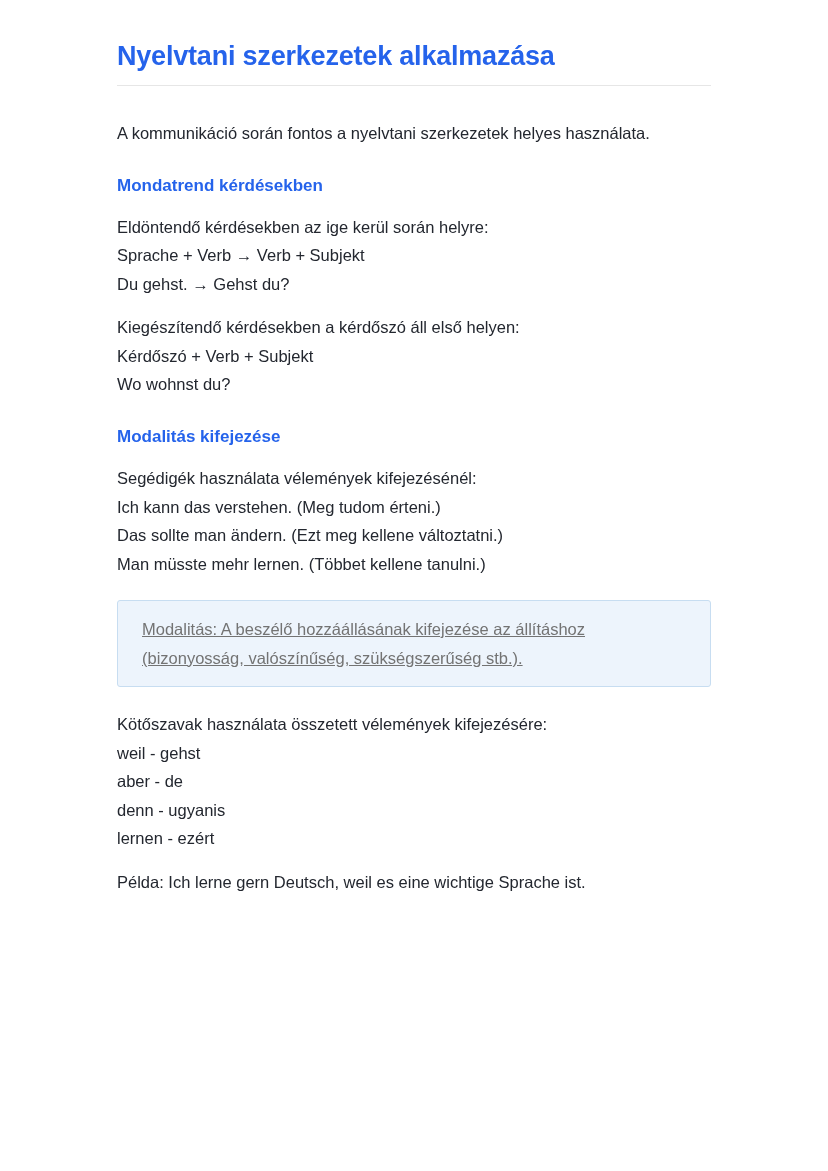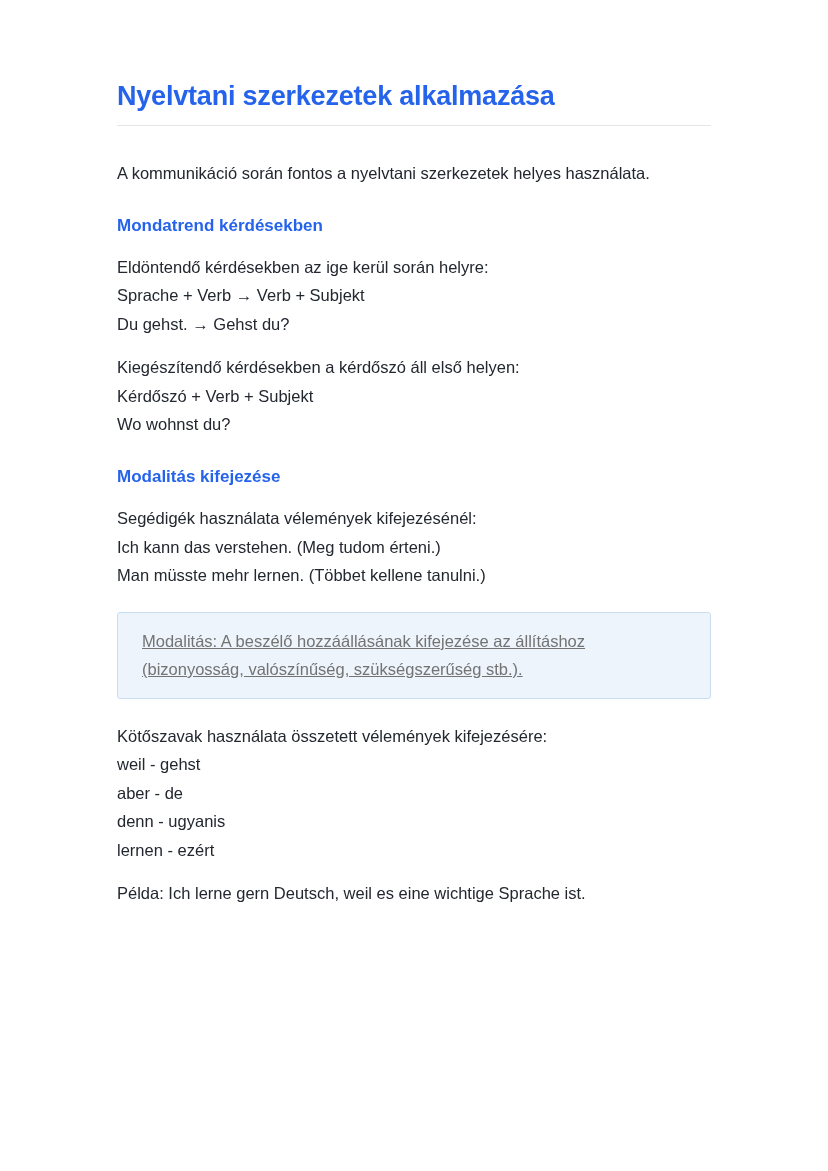--- a/index.html
+++ b/index.html
@@ -18,21 +18,21 @@
   .page {
     width: 828px;
     height: 1171px;
     margin: 0 auto;
     background: #ffffff;
     overflow: hidden;
   }
   .content {
     width: 594px;
     margin: 0 auto;
-    padding-top: 80px;
+    padding-top: 40px;
   }
   h1.doc-title {
     color: var(--accent);
     font-size: 27px;
     line-height: 1.2;
     font-weight: 700;
     margin: 0 0 13px 0;
     letter-spacing: -0.2px;
   }
   hr.divider {
@@ -91,20 +91,21 @@
       <div class="line">Kiegészítendő kérdésekben a kérdőszó áll első helyen:</div>
       <div class="line">Kérdőszó + Verb + Subjekt</div>
       <div class="line">Wo wohnst du?</div>
     </div>
 
     <h3 class="section-heading">Modalitás kifejezése</h3>
 
     <div class="para">
       <div class="line">Segédigék használata vélemények kifejezésénél:</div>
       <div class="line">Ich kann das verstehen. (Meg tudom érteni.)</div>
+      <div class="line">Das sollte man ändern. (Ezt meg kellene változtatni.)</div>
       <div class="line">Man müsste mehr lernen. (Többet kellene tanulni.)</div>
     </div>
 
     <div class="callout">
       <div class="line">Modalitás: A beszélő hozzáállásának kifejezése az állításhoz (bizonyosság, valószínűség, szükségszerűség stb.).</div>
     </div>
 
     <div class="para">
       <div class="line">Kötőszavak használata összetett vélemények kifejezésére:</div>
       <div class="line">weil - gehst</div>

